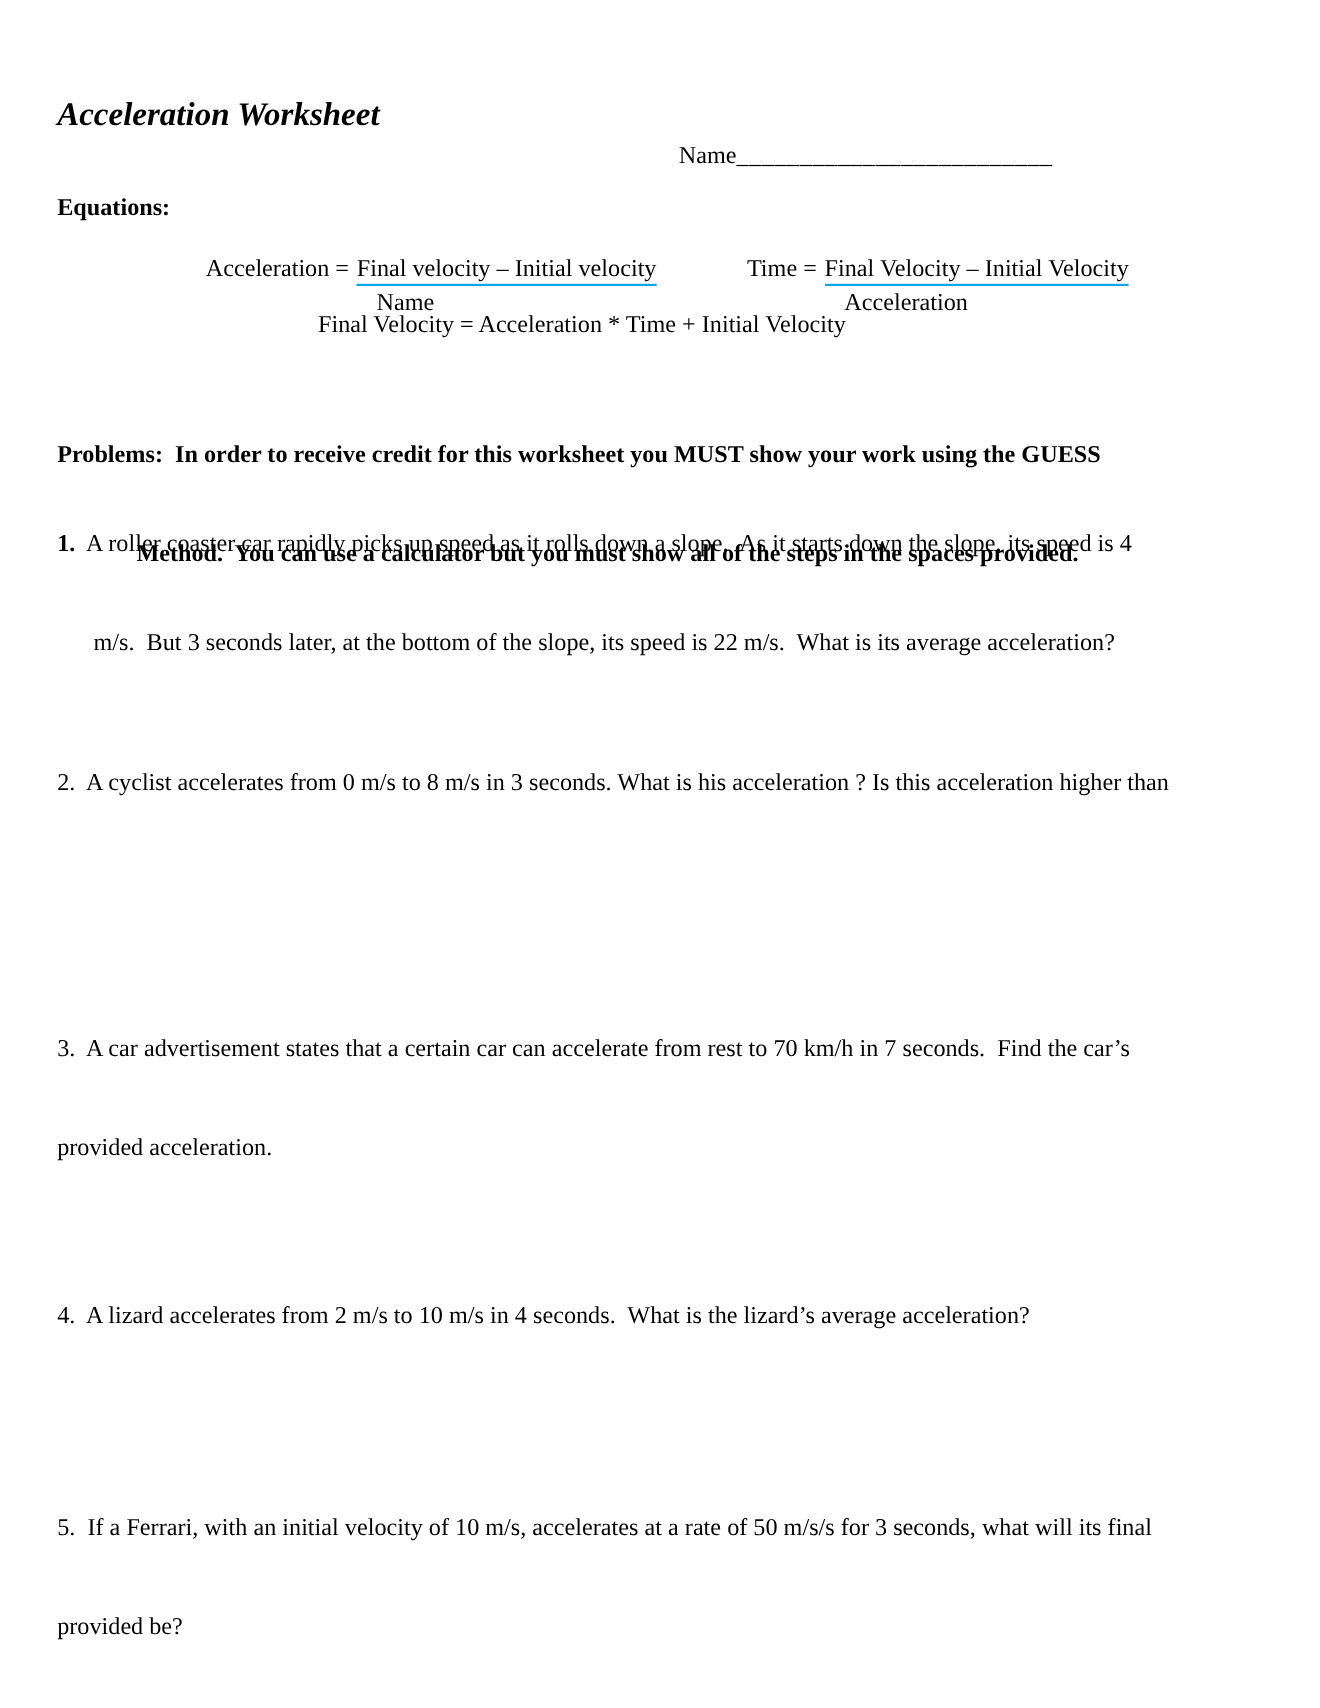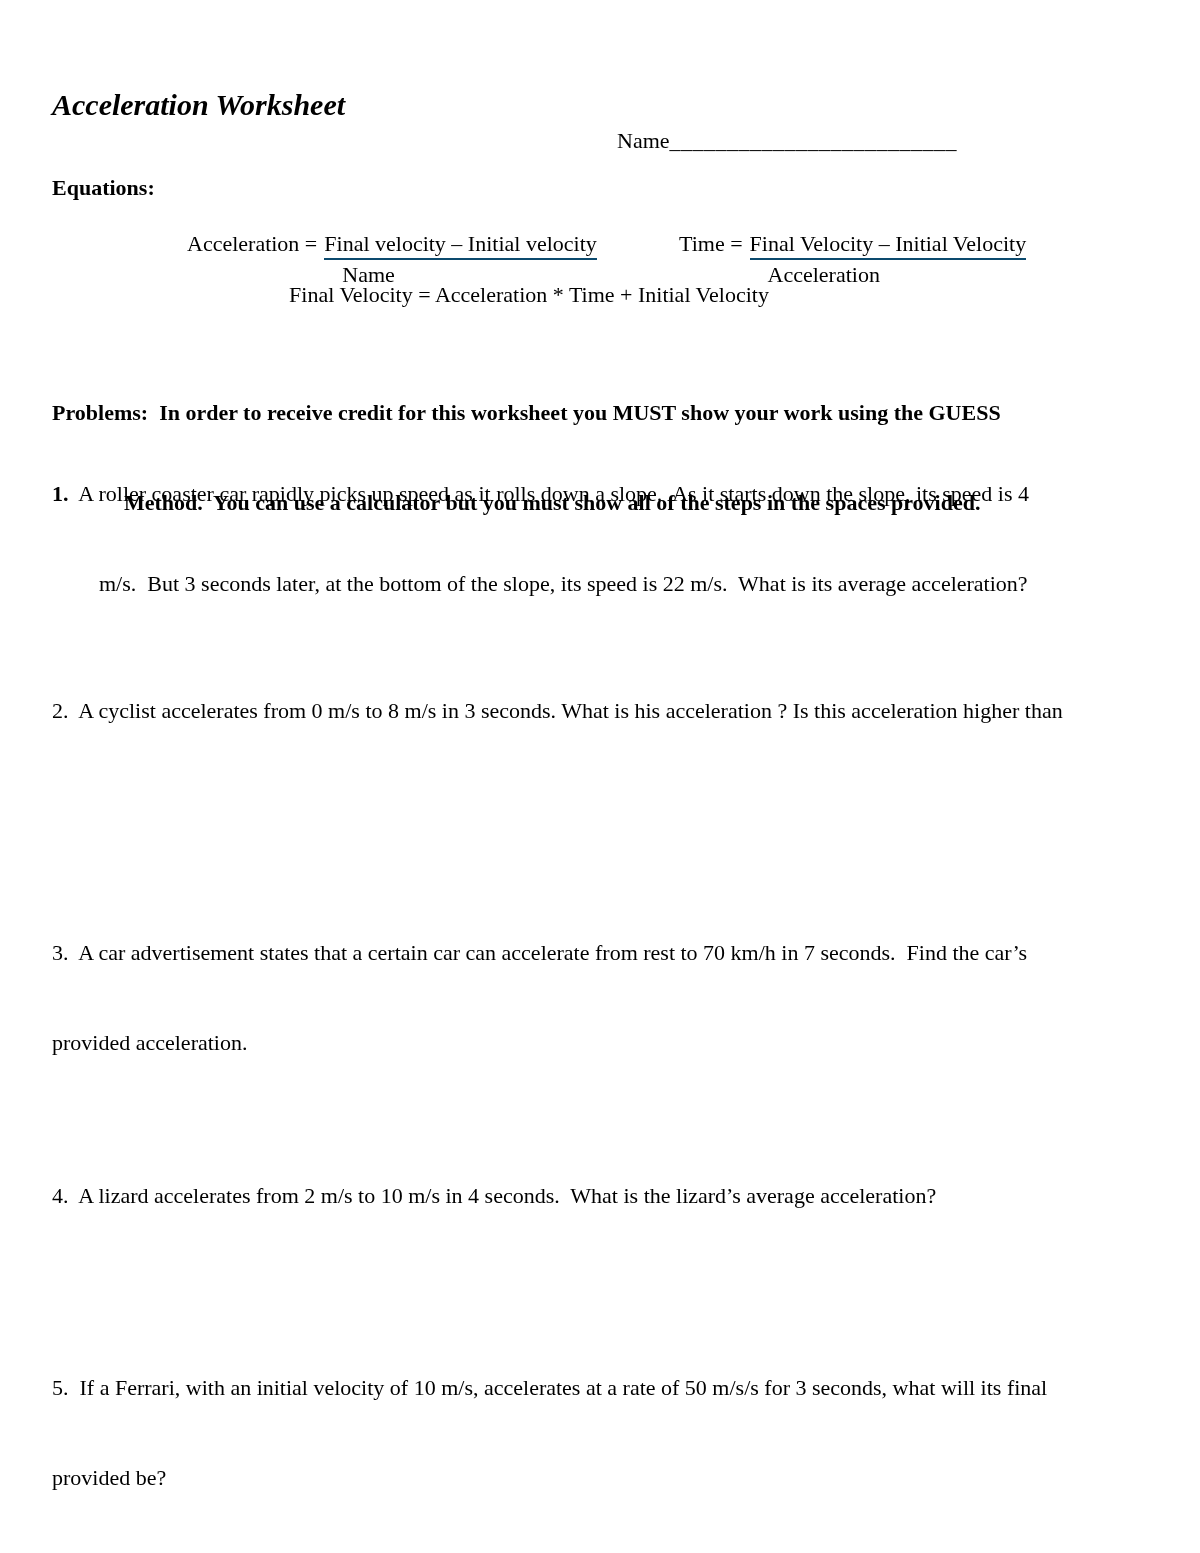--- a/index.html
+++ b/index.html
@@ -19,29 +19,29 @@
     margin:0;line-height:34px;
   }
   .name-row{left:617px;top:100px;font-size:22px;line-height:26px;margin-top:28px;}
   .period-row{left:546px;top:130px;font-size:22px;line-height:26px;}
   .date-label{margin-left:12px;}
   .blank{letter-spacing:0.5px;}
   .eq-heading{left:52px;top:175px;font-size:22px;font-weight:bold;line-height:26px;}
   .frac-group{top:205px;font-size:22px;line-height:26px;}
   .frac-group .lhs{display:inline-block;vertical-align:top;margin-right:7px;line-height:26px;}
   .vfrac{display:inline-block;vertical-align:top;text-align:left;}
-  .vfrac .num{display:block;line-height:26px;border-bottom:2px solid #0c4a6e;padding-bottom:1px;}
+  .vfrac .num{display:block;line-height:26px;border-bottom:2px solid #0ea5e9;padding-bottom:1px;}
   .vfrac .den{display:block;line-height:26px;padding-left:18px;padding-top:2px;}
   .eq3{left:0;top:281px;width:1058px;text-align:center;font-size:22px;line-height:28px;}
   .instructions{left:52px;top:338px;font-size:22px;font-weight:bold;line-height:30px;width:1080px;}
   .instructions .cont{margin-left:72px;}
   .problem{left:52px;font-size:22px;line-height:30px;width:1100px;}
   .problem .pnum{white-space:pre;}
   .problem.p1 .pnum{font-weight:bold;}
-  .problem.p1 .cont{margin-left:47px;}
+  .problem.p1 .cont{margin-left:33px;}
   .problem .cont{margin-left:0;}
 </style>
 </head>
 <body>
 
 <div class="page">
 
   <h1 class="abs title">Acceleration Worksheet</h1>
 
   <div class="abs name-row"><span>Name</span><span class="blank">_________________________</span></div>

